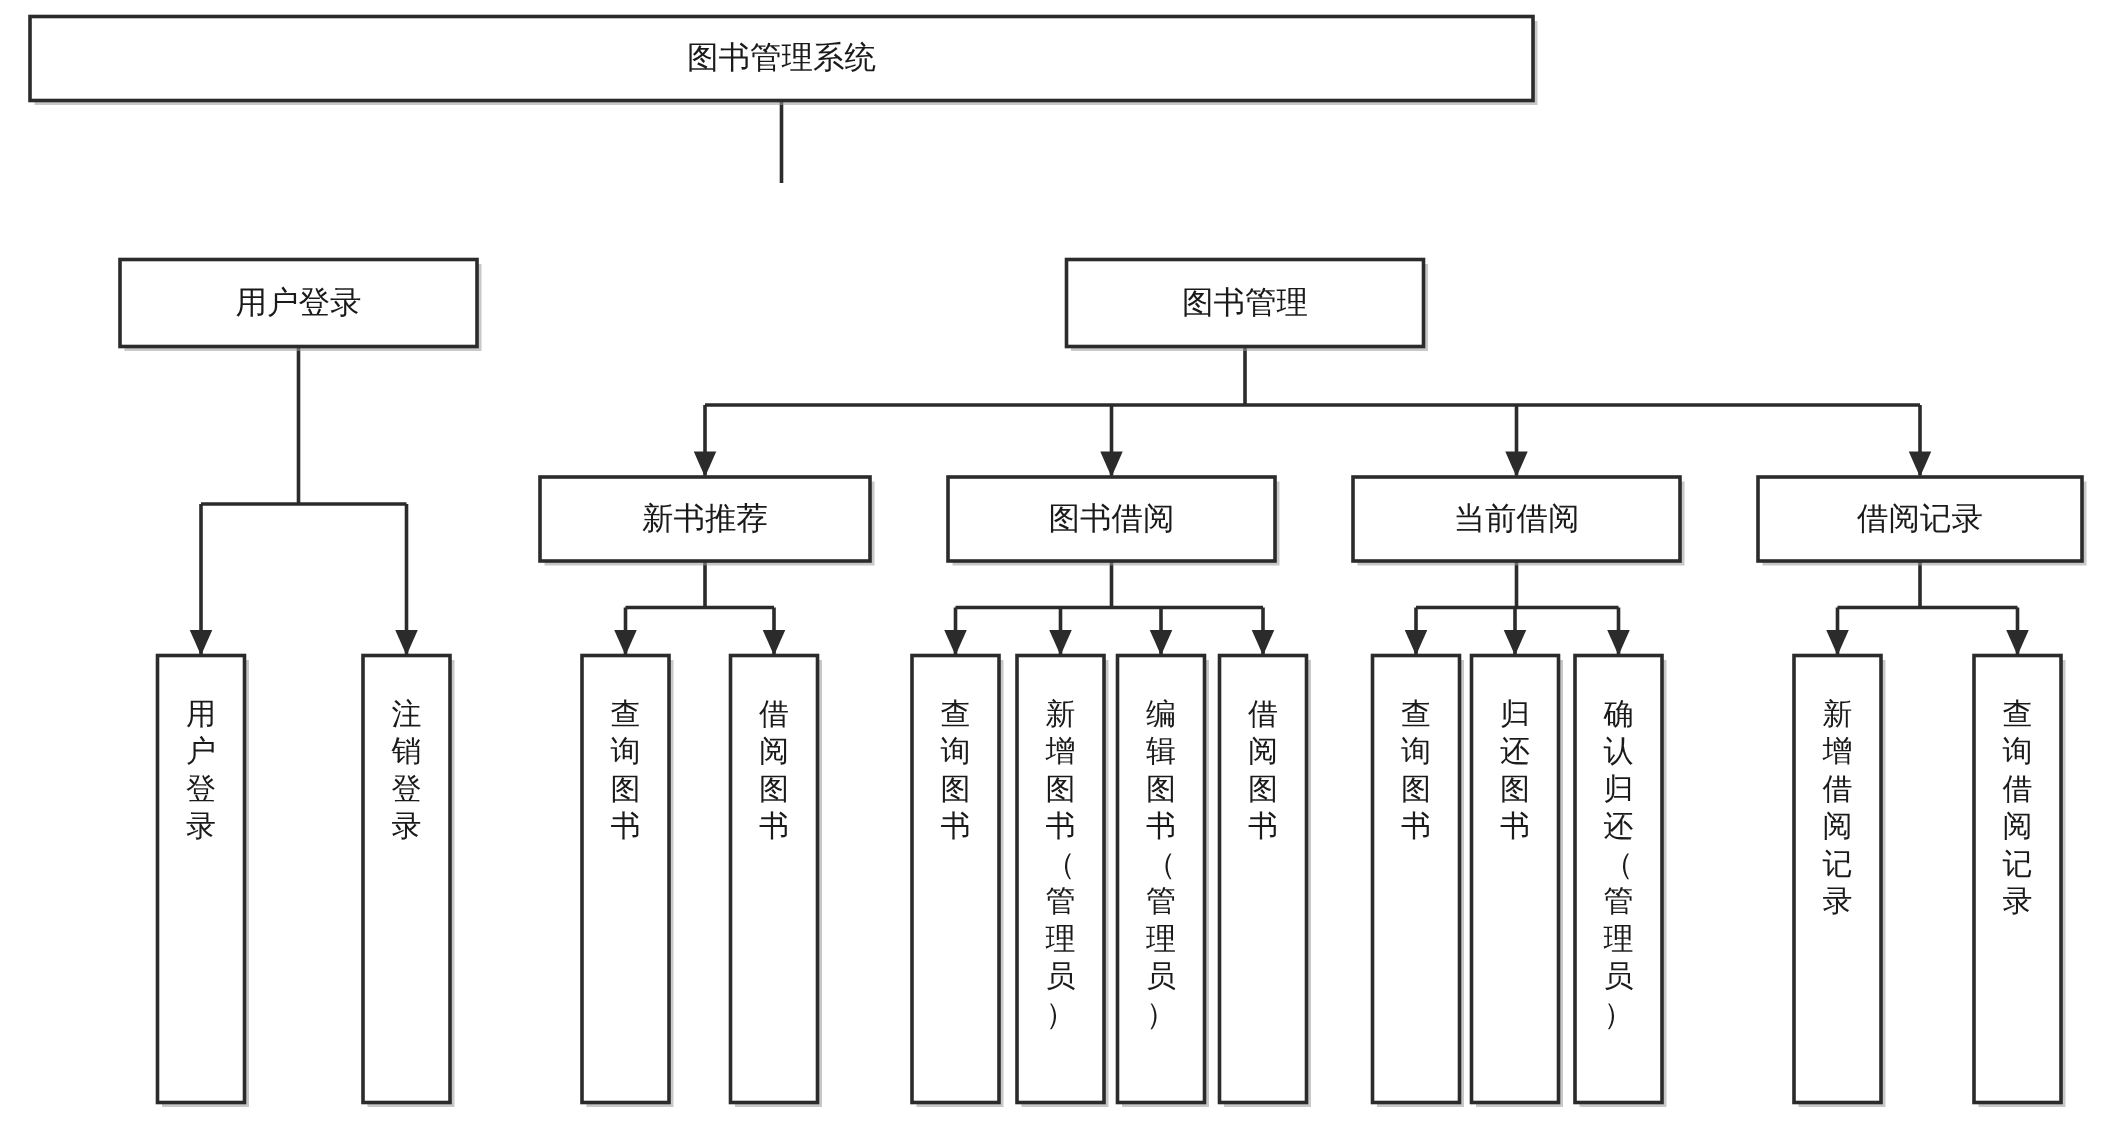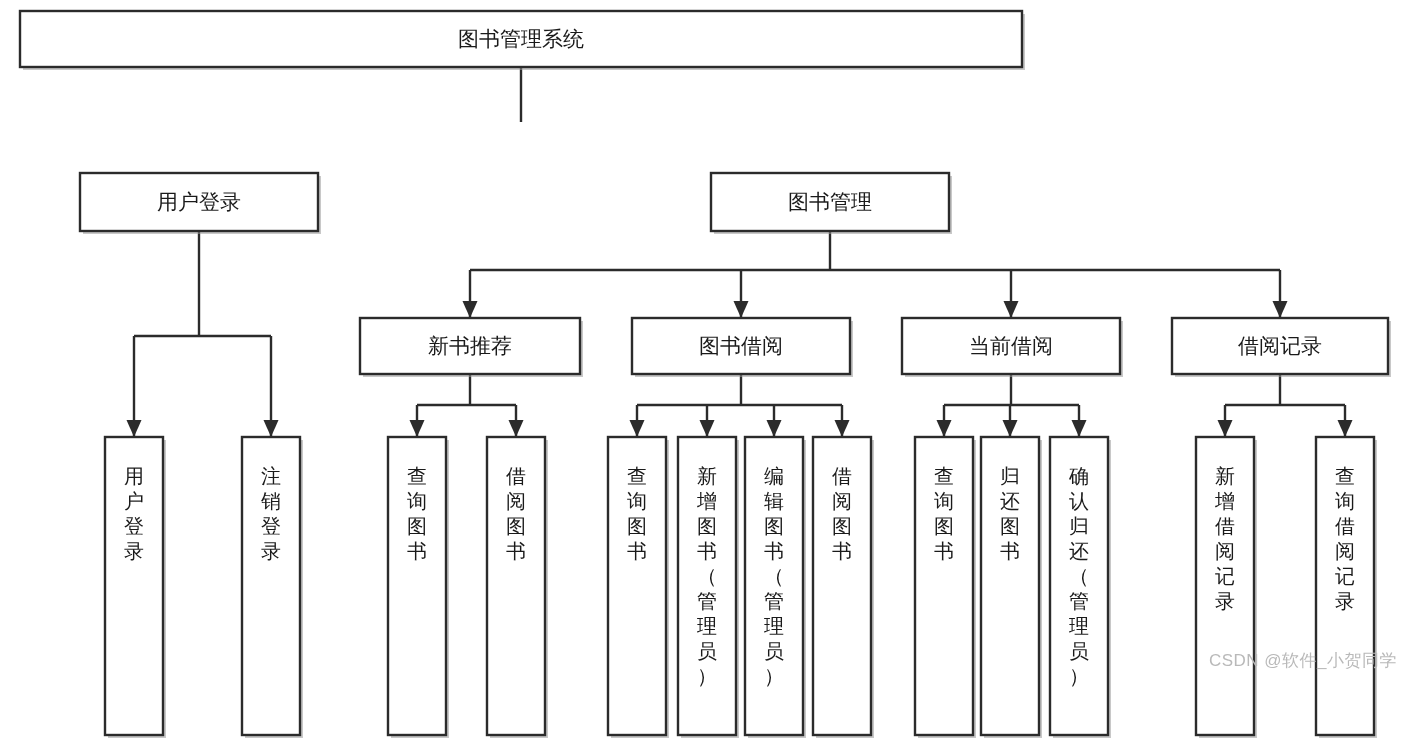--- a/index.html
+++ b/index.html
@@ -235,14 +235,13 @@
           <text x="1225" y="477.5" class="node-label vertical"><tspan x="1225" dy="0">新</tspan><tspan x="1225" dy="25">增</tspan><tspan x="1225" dy="25">借</tspan><tspan x="1225" dy="25">阅</tspan><tspan x="1225" dy="25">记</tspan><tspan x="1225" dy="25">录</tspan></text>
         </g>
         <g>
           <rect x="1319" y="440" width="58" height="298" class="node-shadow"></rect>
           <rect x="1316" y="437" width="58" height="298" class="node-box"></rect>
           <text x="1345" y="477.5" class="node-label vertical"><tspan x="1345" dy="0">查</tspan><tspan x="1345" dy="25">询</tspan><tspan x="1345" dy="25">借</tspan><tspan x="1345" dy="25">阅</tspan><tspan x="1345" dy="25">记</tspan><tspan x="1345" dy="25">录</tspan></text>
         </g>
       </g>
   </svg>
 
-  <div class="watermark">CSDN @软件_小贺同学</div>
 </div>
 
 </body></html>

